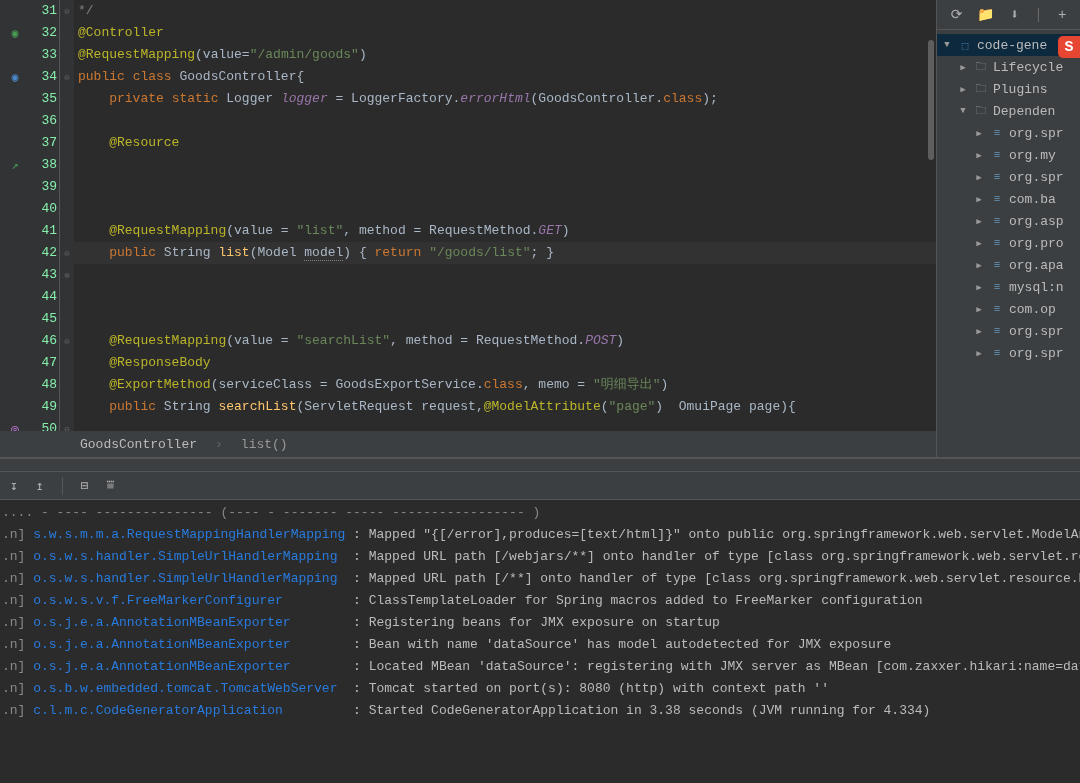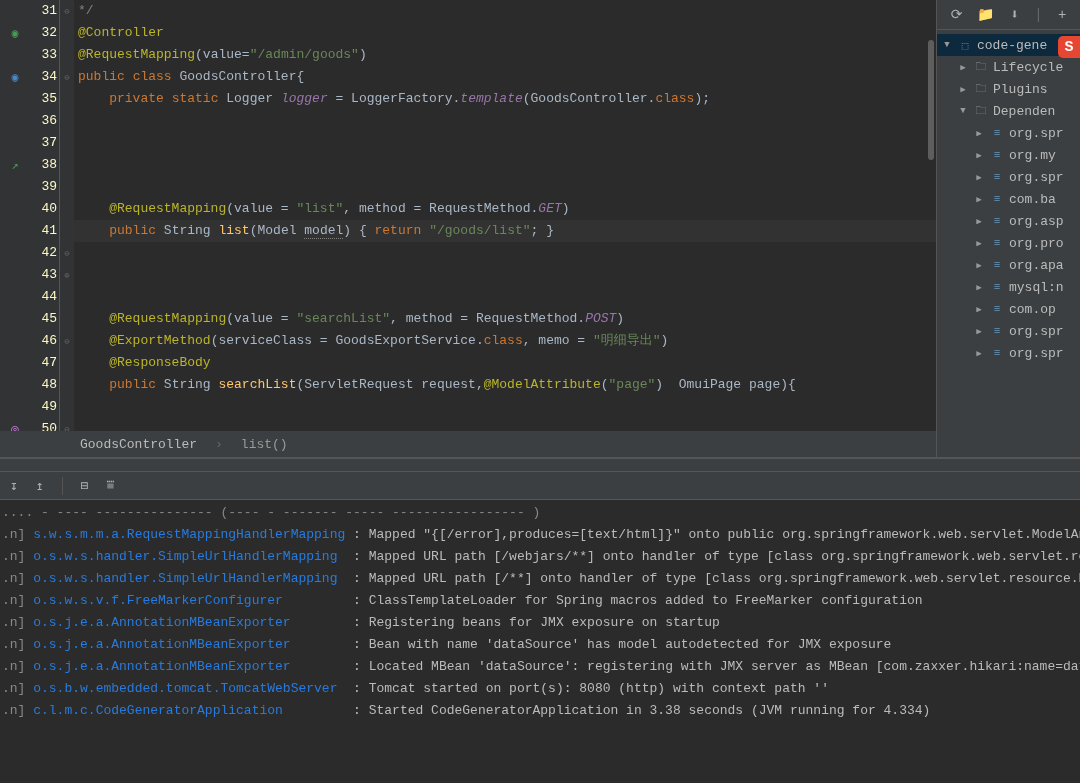--- a/index.html
+++ b/index.html
@@ -40,21 +40,21 @@
   height: 22px;
   display: flex;
   align-items: center;
   justify-content: center;
   font-size: 12px;
 }
 .gutter-numbers {
   width: 30px;
   background: #313335;
   text-align: right;
-  color: #fef9c3;
+  color: #86efac;
   padding-right: 2px;
   border-right: 1px solid #555;
 }
 .gutter-numbers div { height: 22px; line-height: 22px; }
 .fold-gutter {
   width: 14px;
   background: #313335;
 }
 .fold-gutter div {
   height: 22px;
@@ -301,33 +301,34 @@
           <div></div>
           <div></div>
           <div></div>
           <div>⊖</div>
       </div>
       <div class="code-content">
         <div class="code-line"><span class="com">*/</span></div>
         <div class="code-line"><span class="ann">@Controller</span></div>
         <div class="code-line"><span class="ann">@RequestMapping</span><span>(</span><span>value</span><span>=</span><span class="str">"/admin/goods"</span><span>)</span></div>
         <div class="code-line"><span class="kw">public</span> <span class="kw">class</span> <span>GoodsController</span><span>{</span></div>
-        <div class="code-line"><span class="kw">    private</span> <span class="kw">static</span> <span>Logger</span> <span class="static">logger</span><span> = LoggerFactory.</span><span class="static">template</span><span>(GoodsController.</span><span class="kw">class</span><span>);</span></div>
-        <div class="code-line"></div>
+        <div class="code-line"><span class="kw">    private</span> <span class="kw">static</span> <span>Logger</span> <span class="static">logger</span><span> = LoggerFactory.</span><span class="static">errorHtml</span><span>(GoodsController.</span><span class="kw">class</span><span>);</span></div>
+        <div class="code-line"></div>
+        <div class="code-line"><span class="ann">    @Resource</span></div>
         <div class="code-line"></div>
         <div class="code-line"></div>
         <div class="code-line"></div>
         <div class="code-line"><span class="ann">    @RequestMapping</span><span>(</span><span>value</span><span> = </span><span class="str">"list"</span><span>, </span><span>method</span><span> = RequestMethod.</span><span class="static">GET</span><span>)</span></div>
         <div class="code-line current"><span class="kw">    public</span> <span>String</span> <span class="fn">list</span><span>(Model </span><span class="underline-wave">model</span><span>) { </span><span class="kw">return</span><span class="str"> "/goods/list"</span><span>; }</span></div>
         <div class="code-line"></div>
         <div class="code-line"></div>
         <div class="code-line"></div>
         <div class="code-line"><span class="ann">    @RequestMapping</span><span>(</span><span>value</span><span> = </span><span class="str">"searchList"</span><span>, </span><span>method</span><span> = RequestMethod.</span><span class="static">POST</span><span>)</span></div>
+        <div class="code-line"><span class="ann">    @ResponseBody</span></div>
         <div class="code-line"><span class="ann">    @ExportMethod</span><span>(</span><span>serviceClass</span><span> = GoodsExportService.</span><span class="kw">class</span><span>, </span><span>memo</span><span> = </span><span class="str">"明细导出"</span><span>)</span></div>
-        <div class="code-line"><span class="ann">    @ResponseBody</span></div>
         <div class="code-line"><span class="kw">    public</span> <span>String</span> <span class="fn">searchList</span><span>(ServletRequest request,</span><span class="ann">@ModelAttribute</span><span>(</span><span class="str">"page"</span><span>)  OmuiPage page){</span></div>
 
         <div class="scrollbar-v">
           <div class="scrollbar-thumb" style="top:40px;height:120px"></div>
         </div>
       </div>
     </div>
     <div class="breadcrumb">
       <span>GoodsController</span>
       <span style="color:#666">›</span>

